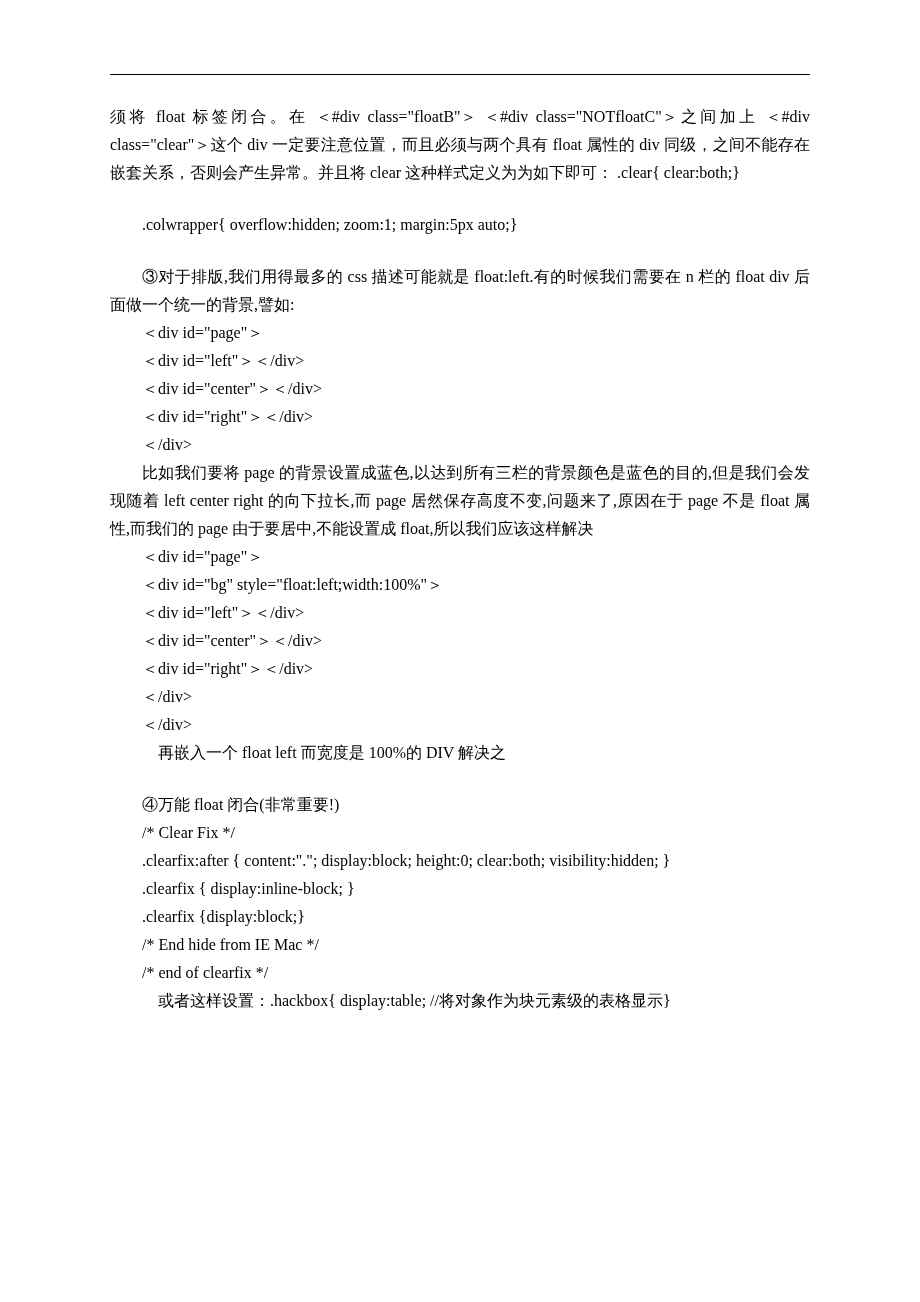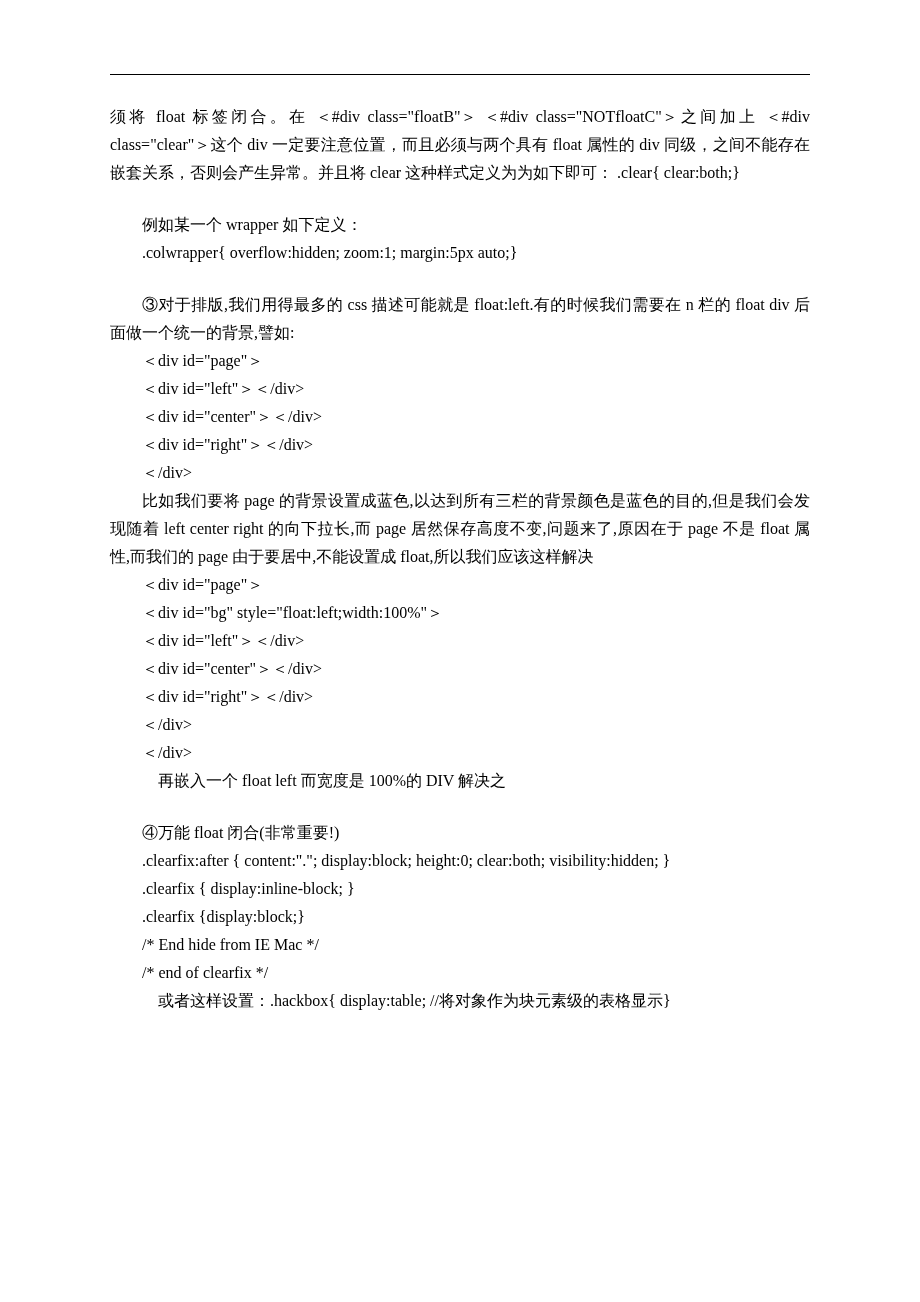--- a/index.html
+++ b/index.html
@@ -45,21 +45,20 @@
 <body>
 
 <div class="page">
 
   <hr class="hr-line">
 
   <p class="para">须将 float 标签闭合。在 ＜#div class="floatB"＞ ＜#div class="NOTfloatC"＞之间加上 ＜#div class="clear"＞这个 div 一定要注意位置，而且必须与两个具有 float 属性的 div 同级，之间不能存在嵌套关系，否则会产生异常。并且将 clear 这种样式定义为为如下即可：  .clear{ clear:both;}</p>
 
   <div class="spacer"></div>
 
-  <p class="para lead-indent">例如某一个 wrapper 如下定义：</p>
   <p class="para code-line">.colwrapper{ overflow:hidden; zoom:1; margin:5px auto;}</p>
 
   <div class="spacer"></div>
 
   <p class="para lead-indent">③对于排版,我们用得最多的 css 描述可能就是 float:left.有的时候我们需要在 n 栏的 float div 后面做一个统一的背景,譬如:</p>
   <p class="para code-line">＜div id="page"＞</p>
   <p class="para code-line">＜div id="left"＞＜/div&gt;</p>
   <p class="para code-line">＜div id="center"＞＜/div&gt;</p>
   <p class="para code-line">＜div id="right"＞＜/div&gt;</p>
   <p class="para code-line">＜/div&gt;</p>
@@ -73,20 +72,21 @@
   <p class="para code-line">＜div id="right"＞＜/div&gt;</p>
   <p class="para code-line">＜/div&gt;</p>
   <p class="para code-line">＜/div&gt;</p>
 
   <p class="para lead-indent-more">再嵌入一个 float left 而宽度是 100%的 DIV 解决之</p>
 
   <div class="spacer"></div>
 
   <p class="para lead-indent">④万能 float 闭合(非常重要!)</p>
 
+  <p class="para code-line">/* Clear Fix */</p>
   <p class="para code-line">.clearfix:after { content:"."; display:block; height:0; clear:both; visibility:hidden; }</p>
   <p class="para code-line">.clearfix { display:inline-block; }</p>
   <p class="para code-line">.clearfix {display:block;}</p>
   <p class="para code-line">/* End hide from IE Mac */</p>
   <p class="para code-line">/* end of clearfix */</p>
 
   <p class="para lead-indent-more">或者这样设置：.hackbox{ display:table; //将对象作为块元素级的表格显示}</p>
 
   <div class="spacer"></div>
 

